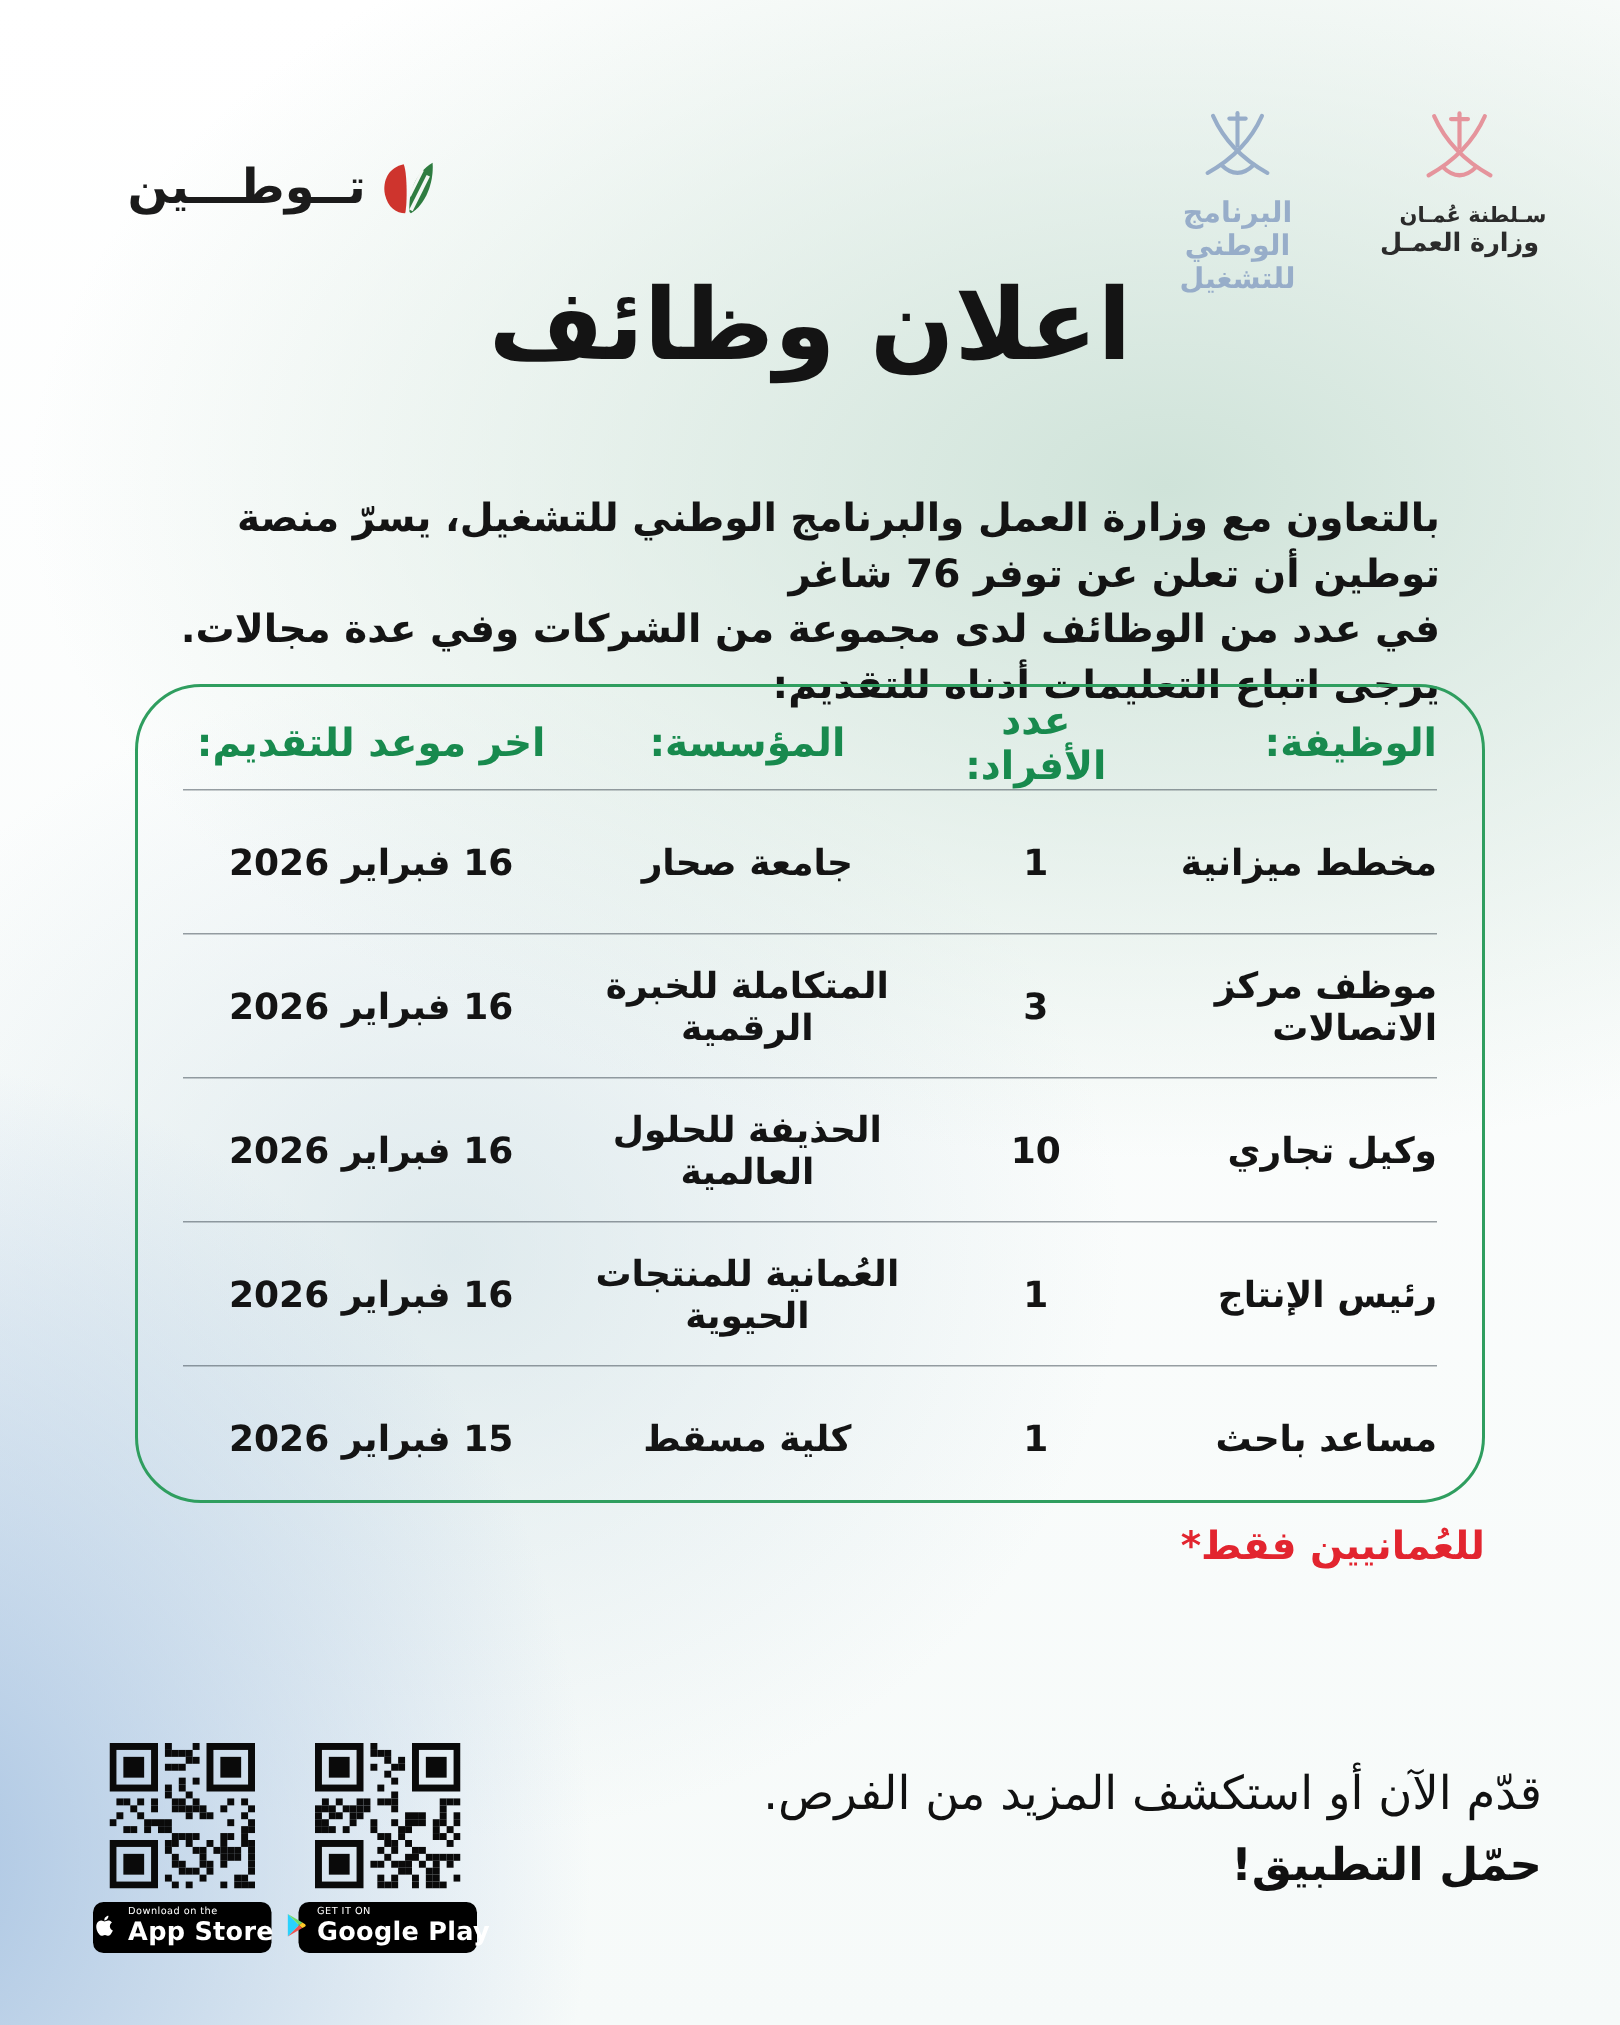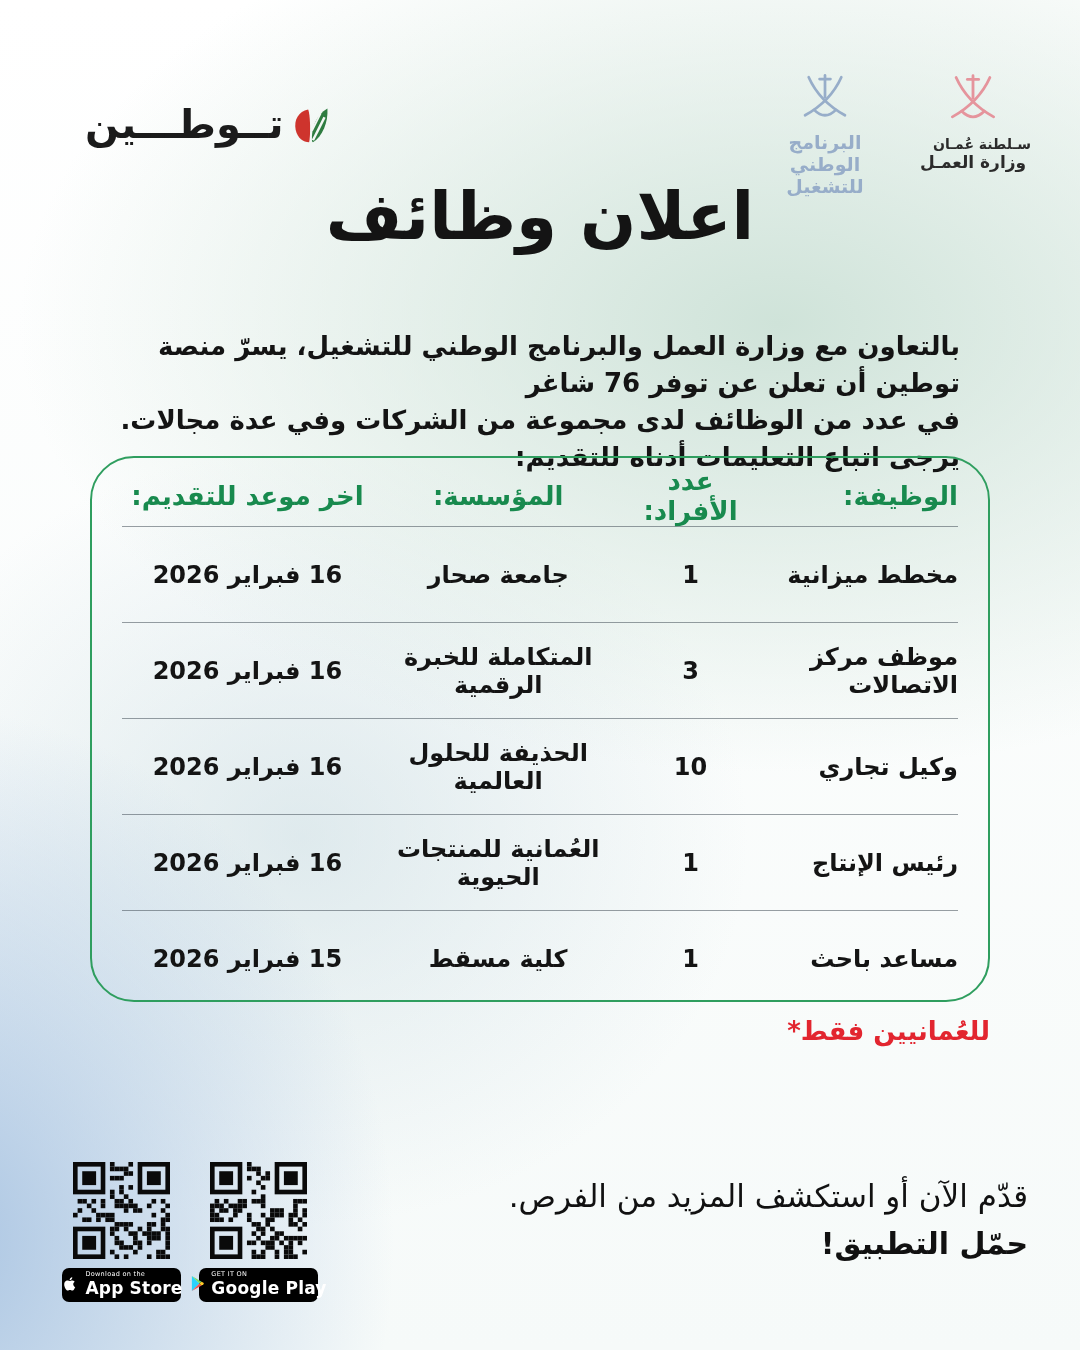--- a/index.html
+++ b/index.html
@@ -7,21 +7,21 @@
     position:relative;width:1080px;height:1350px;overflow:hidden;
     font-family:"DejaVu Sans","Liberation Sans",sans-serif;color:#141414;
     background:
       radial-gradient(ellipse 1150px 680px at 72% 24%, #cfe3d9 0%, rgba(207,227,217,0) 66%),
       radial-gradient(ellipse 740px 860px at -6% 92%, #a9c4e2 0%, rgba(169,196,226,0) 62%),
       radial-gradient(ellipse 620px 540px at 28% 62%, rgba(196,216,223,0.5) 0%, rgba(196,216,223,0) 72%),
       linear-gradient(180deg,#ffffff 0%,#f6faf9 100%);
   }
   
   .tawteen{position:absolute;left:85px;top:96px;display:flex;align-items:center;gap:9px;}
-  .tawteen-text{font-size:40px;font-weight:bold;letter-spacing:-1px;color:#1b1b1b;direction:rtl;}
+  .tawteen-text{font-size:32px;font-weight:bold;letter-spacing:-1px;color:#1b1b1b;direction:rtl;}
   .gov{position:absolute;top:70px;right:46px;display:flex;gap:26px;align-items:flex-start;}
   .gov-col{display:flex;flex-direction:column;align-items:center;width:122px;text-align:center;direction:rtl;}
   .program{color:#97adc9;}
   .program .gl1,.program .gl2{font-size:19px;font-weight:bold;line-height:1.15;}
   .ministry .gl1{font-size:14px;font-weight:bold;color:#2b2b2b;margin-top:2px;margin-left:18px;}
   .ministry .gl2{font-size:17px;font-weight:bold;color:#2b2b2b;}
   .emb{width:58px;height:58px;}
   .ministry .emb{width:62px;height:60px;color:#e5949c;}
   
   .title{position:absolute;top:178px;left:0;width:100%;text-align:center;font-size:66px;font-weight:bold;direction:rtl;}

